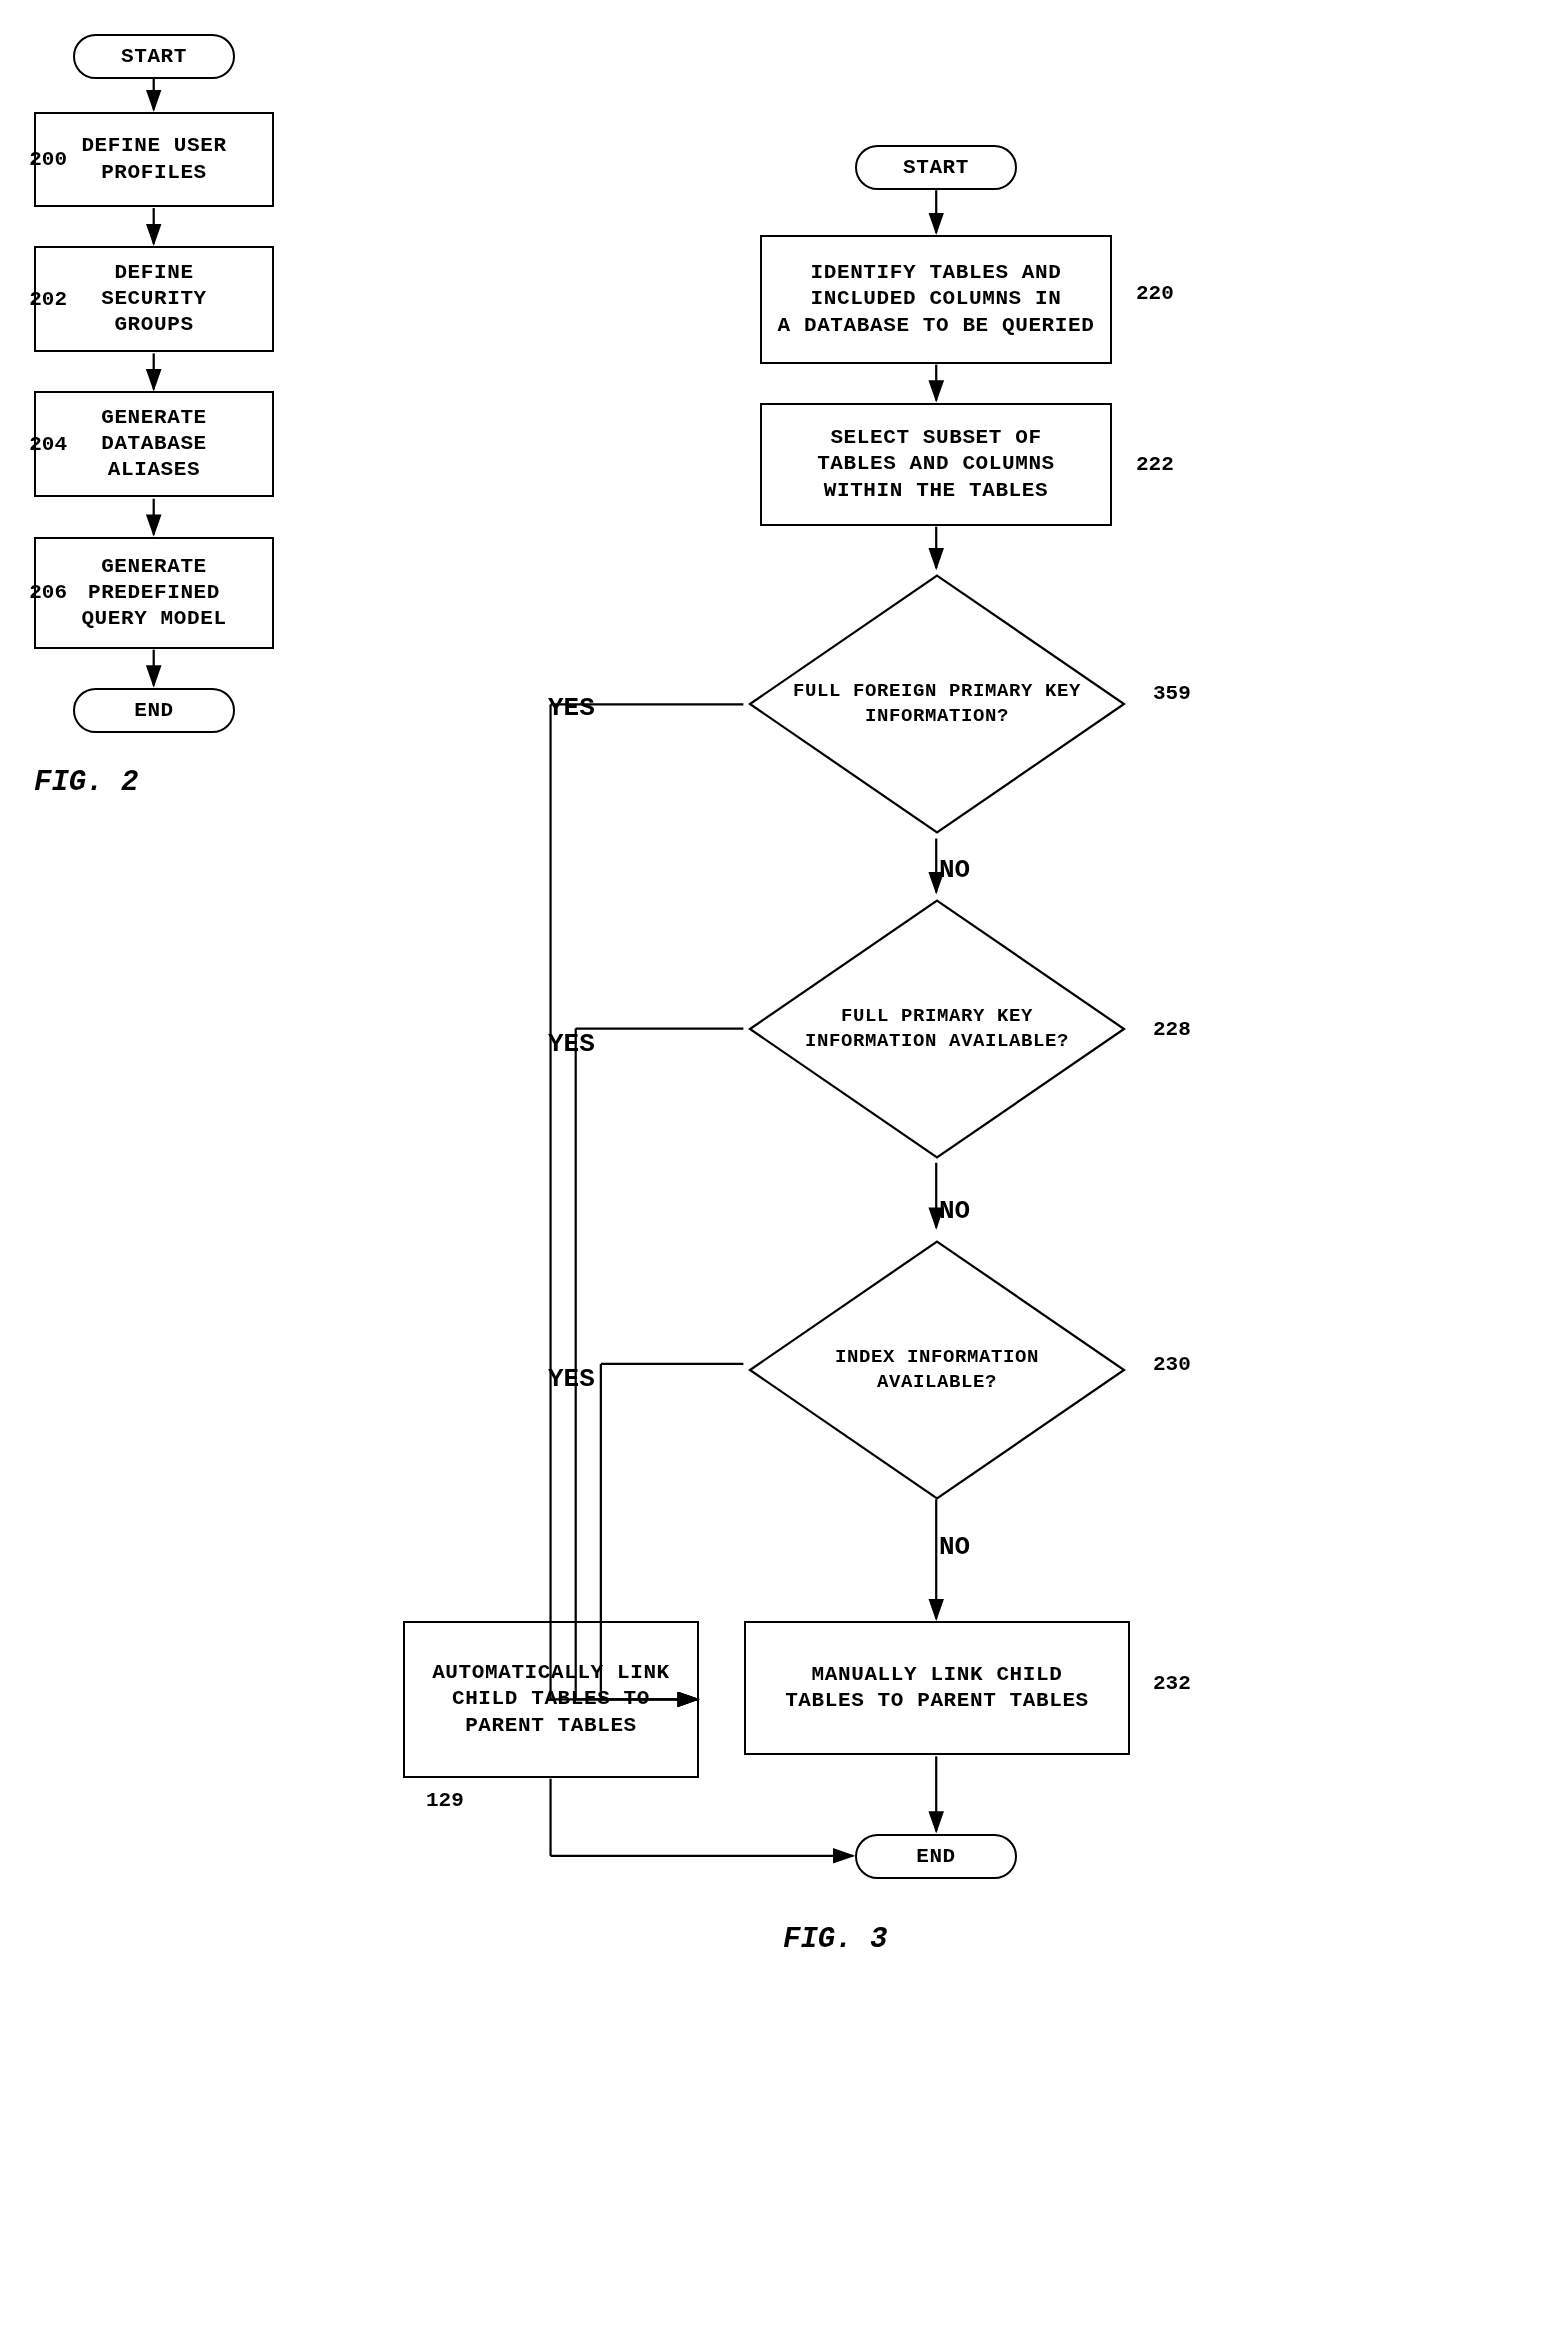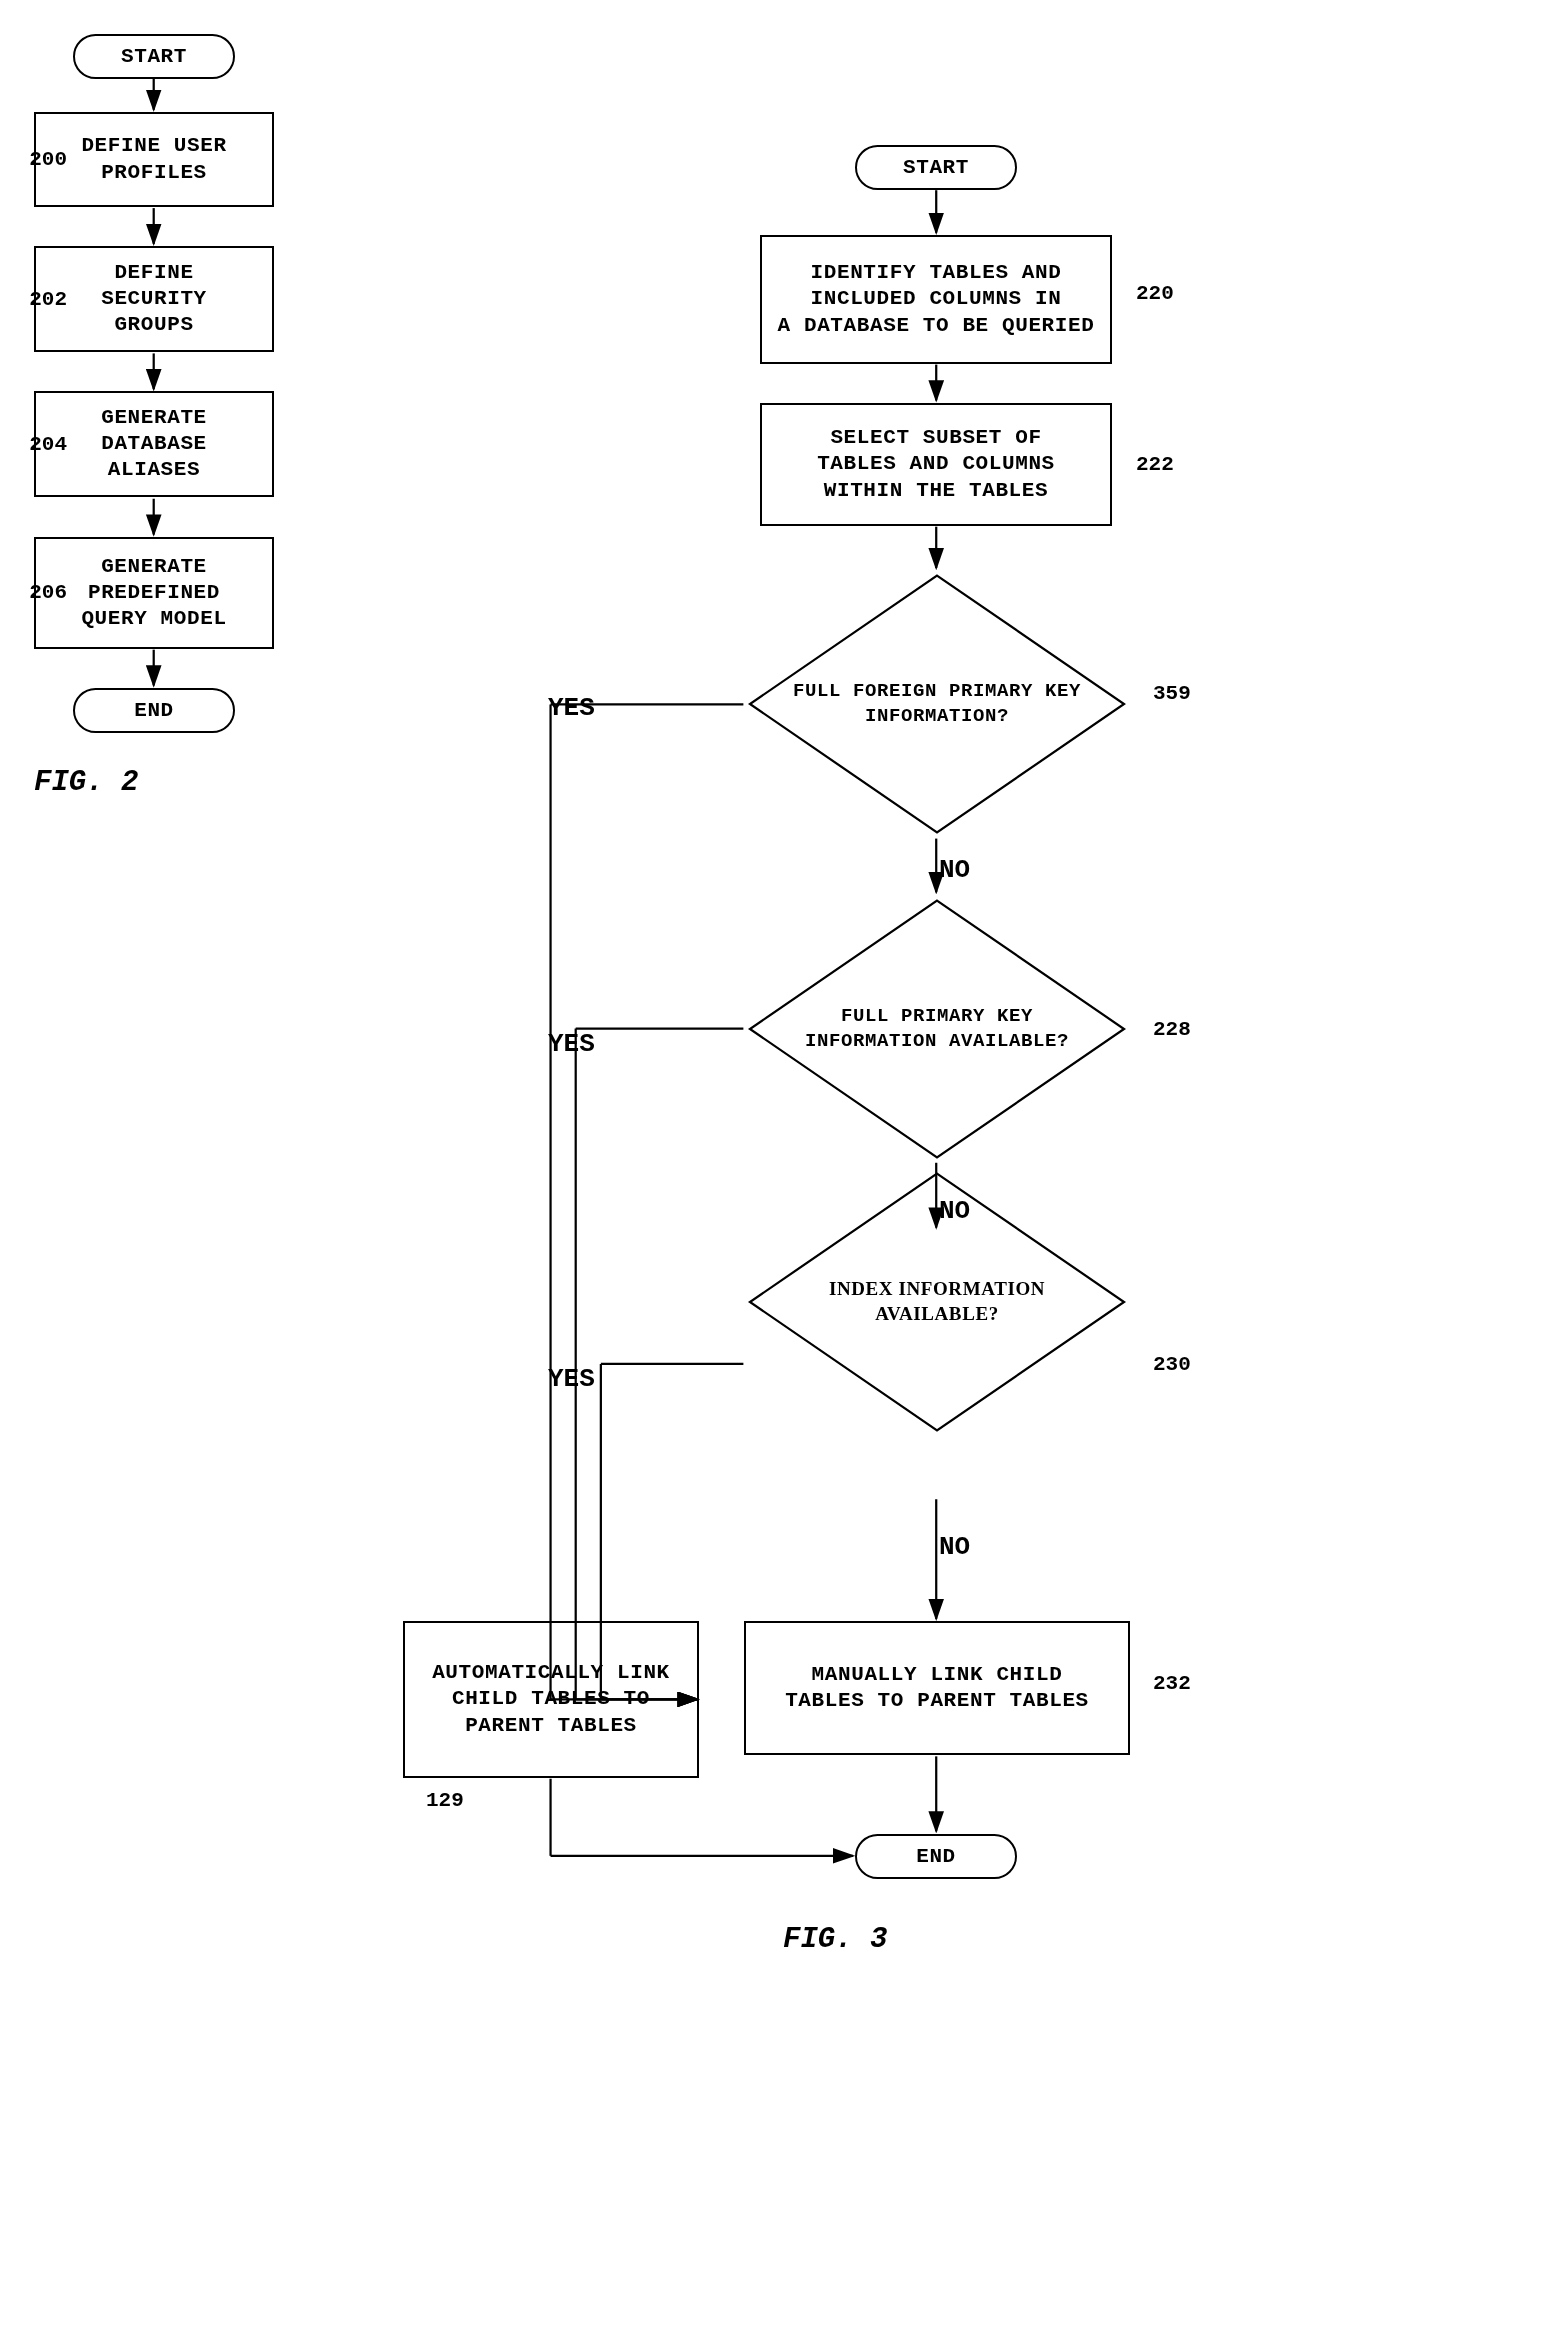--- a/index.html
+++ b/index.html
@@ -175,21 +175,21 @@
       <polygon points="345,10 680,240 345,470 10,240" fill="#fff" stroke="#000" stroke-width="4"></polygon>
     </svg>
     <div class="diamond-label" style="font-size:19px; padding: 34px 45px;">
       <span>FULL PRIMARY
 KEY INFORMATION
 AVAILABLE?</span>
     </div>
   </div>
   <div class="ref-label" style="left:1135px; top:1018px;">228</div>
 
-  <div class="diamond-wrap" style="left:744px; top:1168px; width:386px; height:268px;font-family:Liberation Serif, serif;">
+  <div class="diamond-wrap" style="left:744px; top:1236px; width:386px; height:268px;">
     <svg width="386" height="268" viewBox="0 0 690 480">
       <polygon points="345,10 680,240 345,470 10,240" fill="#fff" stroke="#000" stroke-width="4"></polygon>
     </svg>
     <div class="diamond-label" style="font-size:19px; padding: 34px 45px;">
       <span>INDEX
 INFORMATION
 AVAILABLE?</span>
     </div>
   </div>
   <div class="ref-label" style="left:1135px; top:1353px;">230</div>

